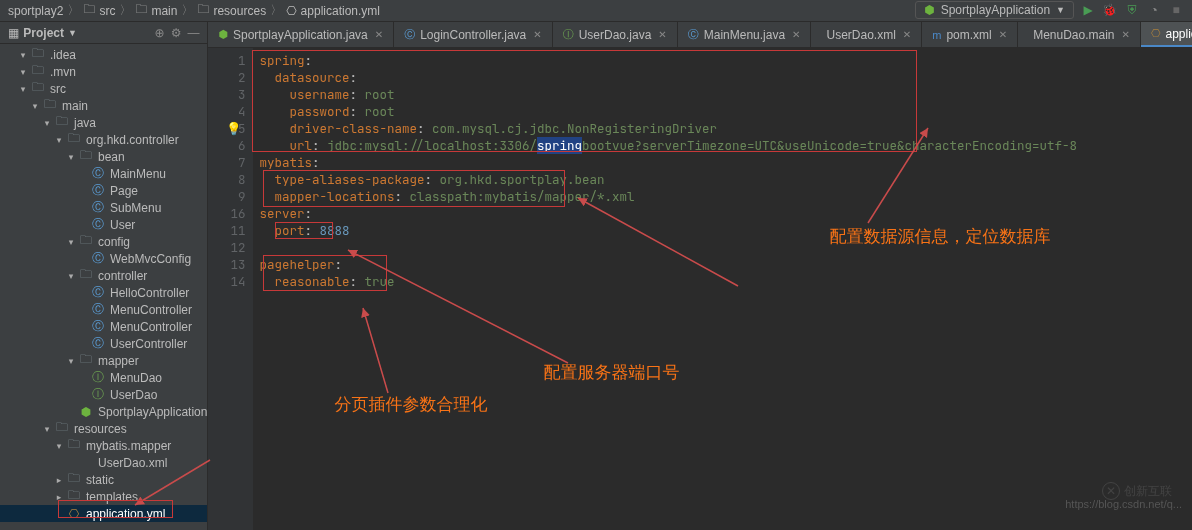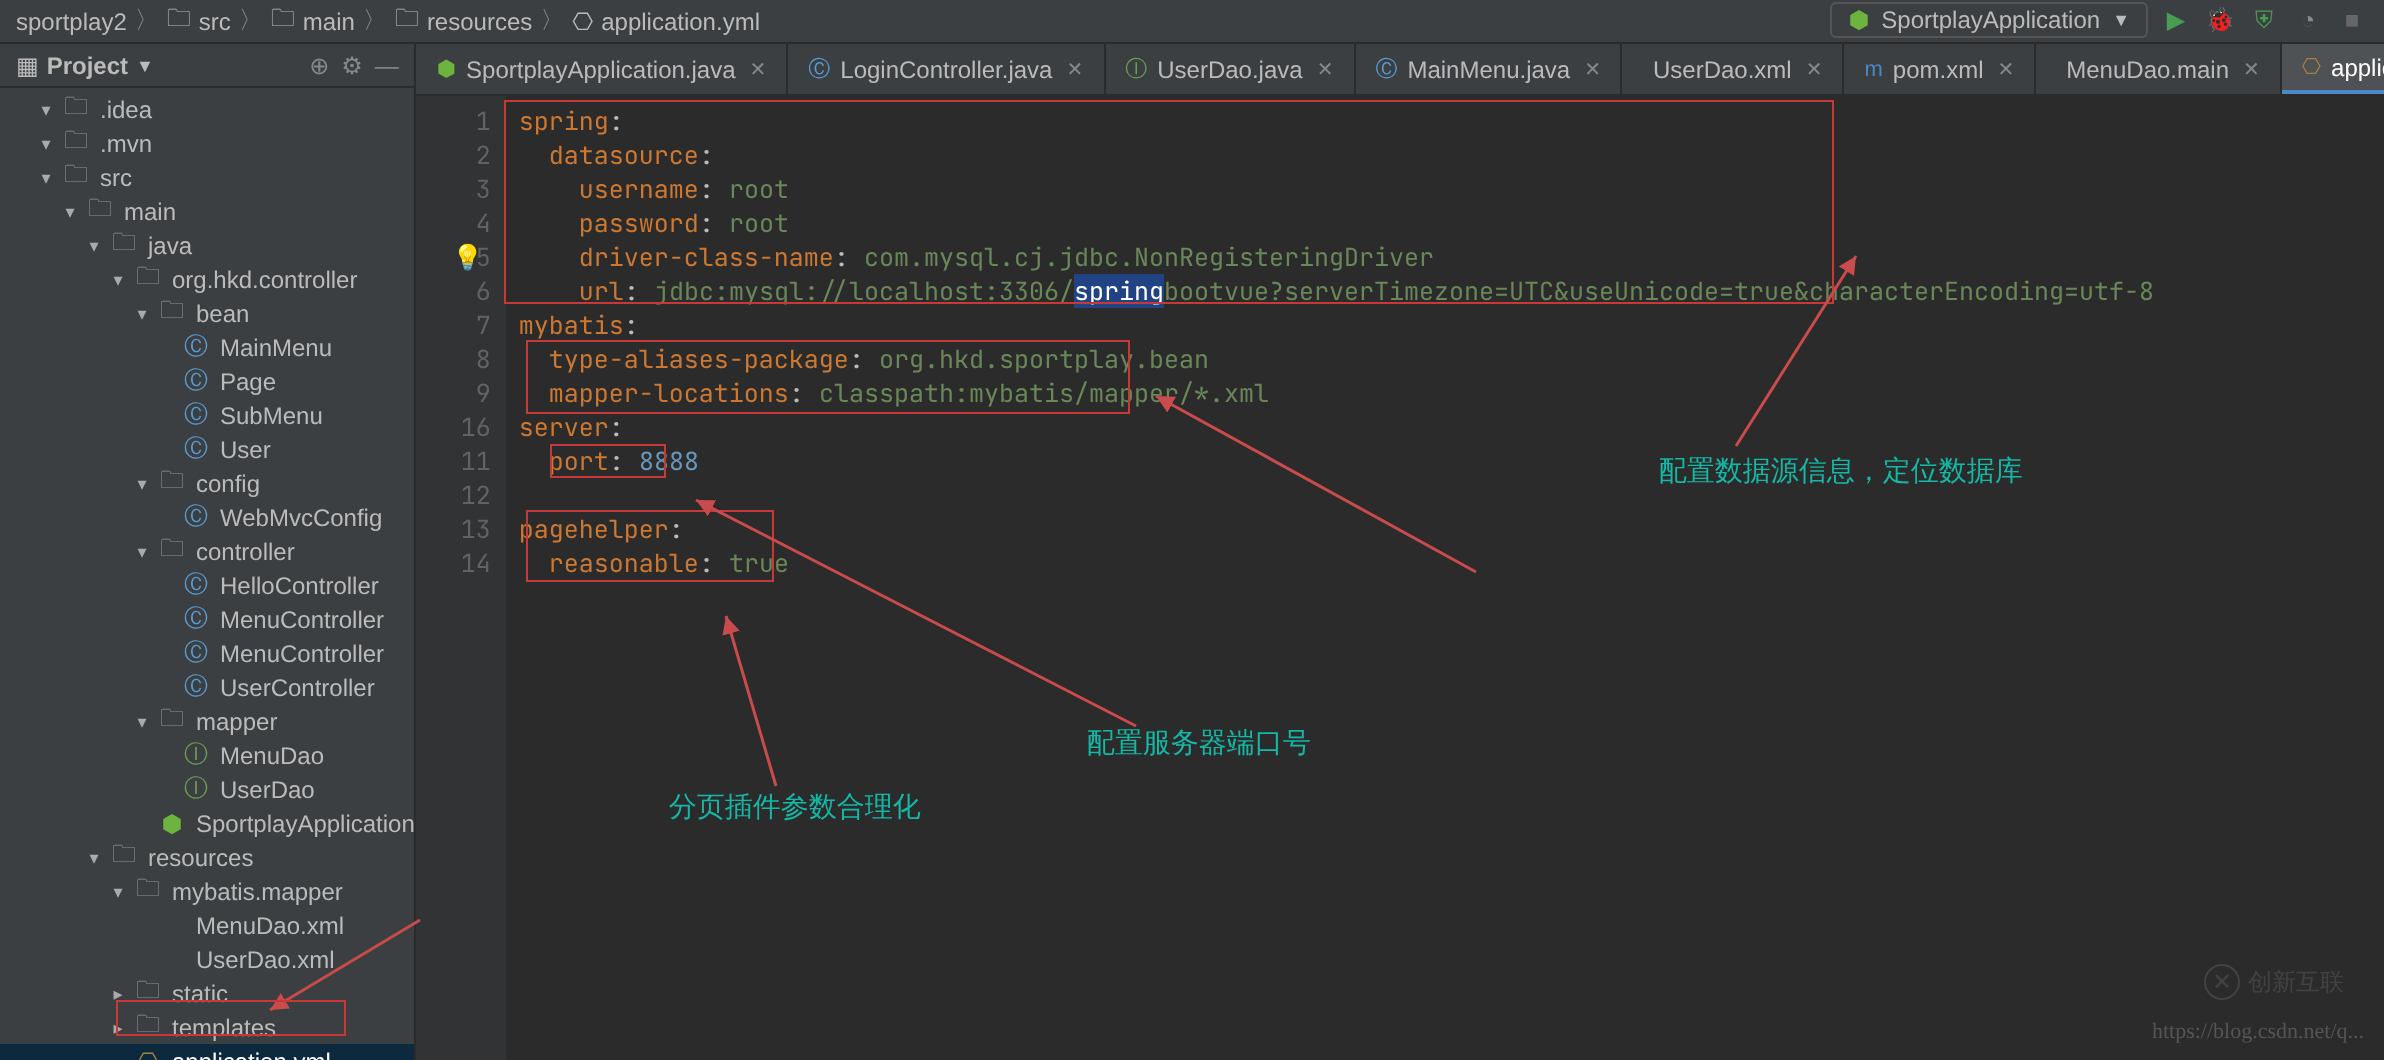--- a/index.html
+++ b/index.html
@@ -34,23 +34,23 @@
 .editor { flex: 1; display: flex; font-family: "JetBrains Mono", Consolas, monospace; font-size: 12.5px; position: relative; }
 .gutter { width: 45px; background: #313335; text-align: right; padding: 4px 8px 0 0; color: #606366; line-height: 17px; }
 .gutter .bulb { color: #f0a732; position: absolute; left: 18px; }
 .code { flex: 1; padding: 4px 0 0 6px; line-height: 17px; position: relative; }
 .code-line { height: 17px; white-space: pre; }
 .k { color: #cc7832; }
 .s { color: #6a8759; }
 .sel { background: #214283; color: #fff; }
 .n { color: #6897bb; }
 .redbox { position: absolute; border: 1px solid #c73939; pointer-events: none; }
-.ann { position: absolute; color: #14b8a6; font-family: Liberation Sans, sans-serif; font-size: 14px; line-height: 1.4; pointer-events: none; }
+.ann { position: absolute; color: #f97316; font-family: Liberation Mono, monospace; font-size: 17px; line-height: 1.4; pointer-events: none; }
 .arrow { position: absolute; pointer-events: none; }
-.watermark { position: absolute; right: 10px; bottom: 8px; color: #555; font-size: 11px; font-family: Liberation Serif, serif; }
+.watermark { position: absolute; right: 10px; bottom: 20px; color: #555; font-size: 11px; }
 .logo-wm { position: absolute; right: 20px; bottom: 30px; opacity: 0.25; font-size: 12px; color: #888; display:flex; align-items:center; gap:4px;}
 </style>
 </head>
 <body>
 
 <div class="breadcrumb">
   <span>sportplay2</span>
     <span class="sep">〉</span>
   <span class="icon folder-icon">🗀</span>
     <span>src</span>
@@ -202,25 +202,20 @@
         </div>
         <div class="tree-item" style="padding-left: 42px;">
           <span class="chev">▾</span>
           <span class="ticon" style="color:#87939a">🗀</span>
           <span>resources</span>
         </div>
         <div class="tree-item" style="padding-left: 54px;">
           <span class="chev">▾</span>
           <span class="ticon" style="color:#87939a">🗀</span>
           <span>mybatis.mapper</span>
-        </div>
-        <div class="tree-item" style="padding-left: 66px;">
-          <span class="chev"></span>
-          <span class="ticon" style="color:#b86f4c"></span>
-          <span>MenuDao.xml</span>
         </div>
         <div class="tree-item" style="padding-left: 66px;">
           <span class="chev"></span>
           <span class="ticon" style="color:#b86f4c"></span>
           <span>UserDao.xml</span>
         </div>
         <div class="tree-item" style="padding-left: 54px;">
           <span class="chev">▸</span>
           <span class="ticon" style="color:#87939a">🗀</span>
           <span>static</span>

